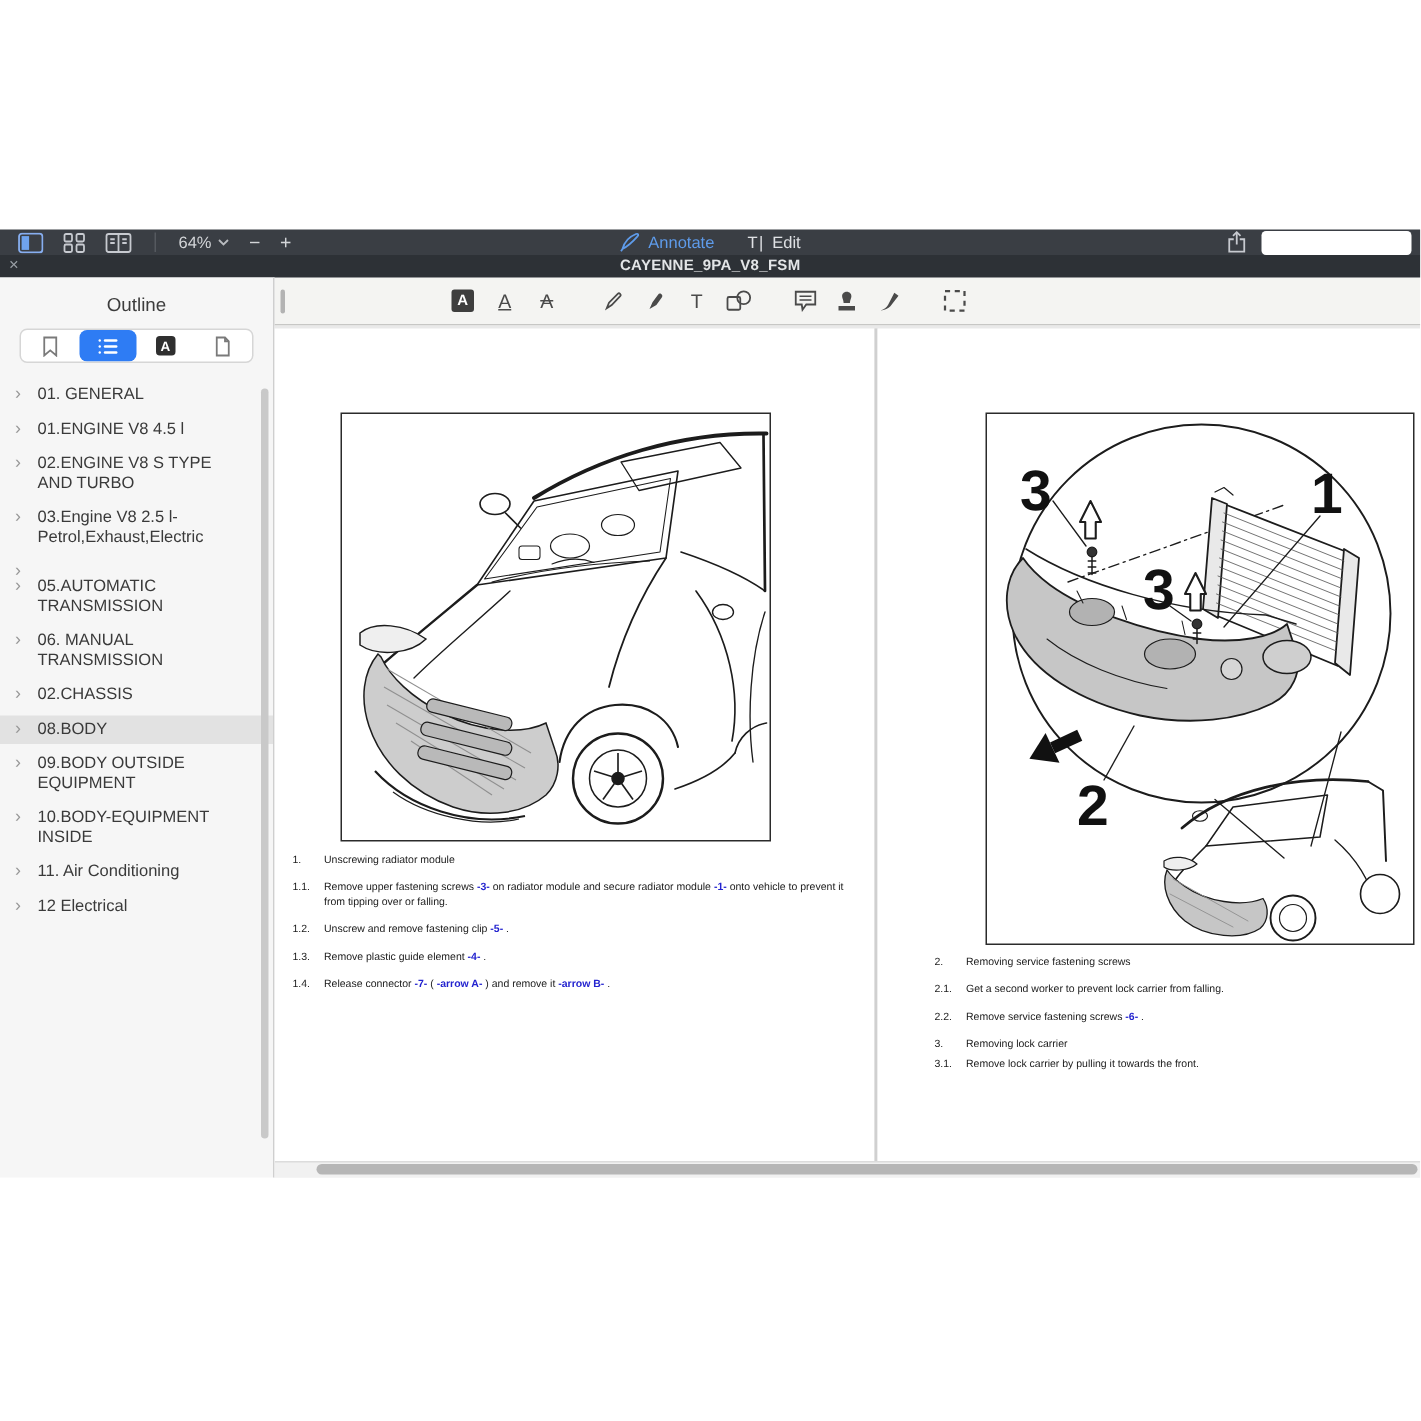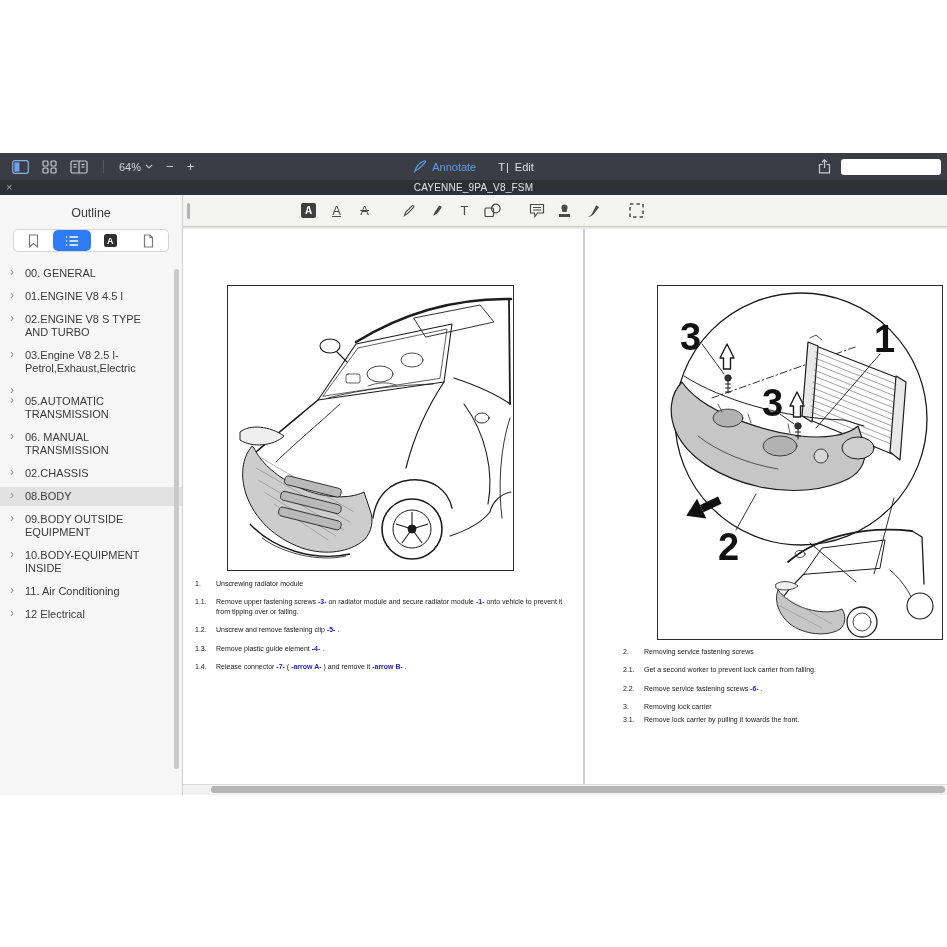--- a/index.html
+++ b/index.html
@@ -1,39 +1,39 @@
 <!DOCTYPE html>
 <html><head>
 <meta charset="utf-8">
 <style>
   html,body{margin:0;padding:0;background:#fff;}
   .stage{position:relative;width:947px;height:947px;background:#fff;overflow:hidden;
          font-family:"Liberation Sans",sans-serif;}
   .app{position:absolute;top:153px;left:0;width:947px;height:640px;}
 
   
-  .toolbar{height:27px;background:#3a3e44;display:flex;align-items:center;position:relative;}
+  .toolbar{height:17px;background:#3a3e44;display:flex;align-items:center;position:relative;}
   .tb-left{display:flex;align-items:center;gap:13px;padding-left:12px;}
   .tb-sep{width:1px;height:13px;background:#55595f;margin:0 2px;}
   .tb-btn{display:flex;align-items:center;gap:3px;cursor:default;}
   .tb-zoom{color:#d3d5d8;font-size:11px;display:flex;align-items:center;gap:4px;}
   .tb-mp{color:#d3d5d8;font-size:13px;line-height:13px;}
   .tb-center{position:absolute;left:0;right:0;display:flex;justify-content:center;gap:22px;align-items:center;pointer-events:none;}
   .tb-center>*{pointer-events:auto;}
   .tb-annotate{display:flex;align-items:center;gap:5px;color:#5e9bea;font-size:11px;}
   .tb-edit{display:flex;align-items:center;gap:5px;color:#dfe1e4;font-size:11px;}
   .tb-edit .tglyph{font-size:11px;color:#dfe1e4;letter-spacing:1px;}
   .tb-right{margin-left:auto;display:flex;align-items:center;gap:10px;padding-right:6px;}
   .searchbox{width:96px;height:16px;background:#fff;border-radius:3px;display:flex;align-items:center;
              justify-content:flex-end;padding-right:4px;}
   .searchbox input{border:none;outline:none;flex:1;height:12px;font-size:10px;padding:0 4px;background:transparent;}
 
   
   .titlebar{height:15px;background:#2d3136;position:relative;display:flex;align-items:center;justify-content:center;}
-  .titlebar .doc-title{color:#e3e5e7;font-size:10px;font-weight:normal;letter-spacing:.2px;text-align:center;}
+  .titlebar .doc-title{color:#e3e5e7;font-size:10px;font-weight:bold;letter-spacing:.2px;text-align:center;}
   .close-x{position:absolute;left:6px;top:1px;color:#9ba1a7;font-size:11px;line-height:13px;}
 
   
   .main{display:flex;height:600px;}
   .sidebar{width:183px;background:#f6f6f6;border-right:1px solid #cfcfcf;position:relative;
            display:flex;flex-direction:column;box-sizing:border-box;}
   .sb-header{text-align:center;padding-top:11px;font-size:12.5px;color:#3c3c3c;}
   .segctl{margin:9px 13px 4px 13px;height:21px;background:#fff;border:1px solid #d6d6d6;border-radius:5px;
           display:flex;overflow:hidden;}
   .seg{flex:1;display:flex;align-items:center;justify-content:center;}
@@ -194,21 +194,21 @@
             <span class="abox">A</span>
           </div>
           <div class="seg">
             <svg width="11" height="14" viewBox="0 0 11 14">
               <path d="M1.5,1 H7 L9.5,3.5 V13 H1.5 Z" fill="none" stroke="#7a7a7a" stroke-width="1.2"></path>
               <path d="M7,1 V3.5 H9.5" fill="none" stroke="#7a7a7a" stroke-width="1.2"></path>
             </svg>
           </div>
         </div>
         <div class="outline-list">
-            <div class="outline-item"><span class="chev">›</span><span>00. GENERAL</span></div>
+            <div class="outline-item"><span class="chev">›</span><span>01. GENERAL</span></div>
             <div class="outline-item"><span class="chev">›</span><span>01.ENGINE V8 4.5 l</span></div>
             <div class="outline-item"><span class="chev">›</span><span>02.ENGINE V8 S TYPE AND TURBO</span></div>
             <div class="outline-item"><span class="chev">›</span><span>03.Engine V8 2.5 l-Petrol,Exhaust,Electric</span></div>
             <div class="outline-item"><span class="chev">›</span></div>
             <div class="outline-item"><span class="chev">›</span><span>05.AUTOMATIC TRANSMISSION</span></div>
             <div class="outline-item"><span class="chev">›</span><span>06. MANUAL TRANSMISSION</span></div>
             <div class="outline-item"><span class="chev">›</span><span>02.CHASSIS</span></div>
             <div class="outline-item selected"><span class="chev">›</span><span>08.BODY</span></div>
             <div class="outline-item"><span class="chev">›</span><span>09.BODY OUTSIDE EQUIPMENT</span></div>
             <div class="outline-item"><span class="chev">›</span><span>10.BODY-EQUIPMENT INSIDE</span></div>

